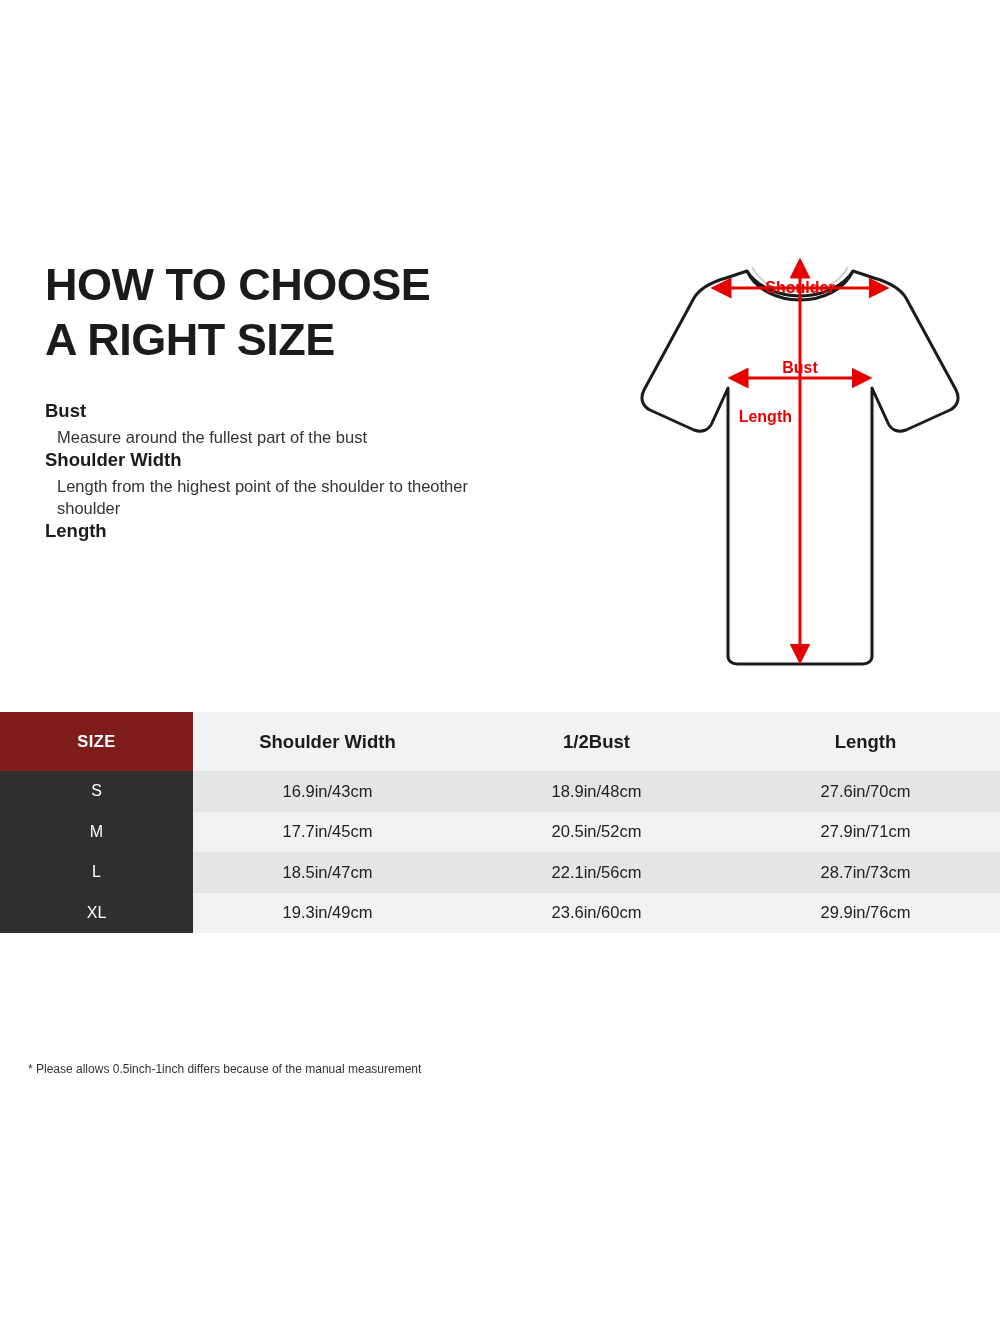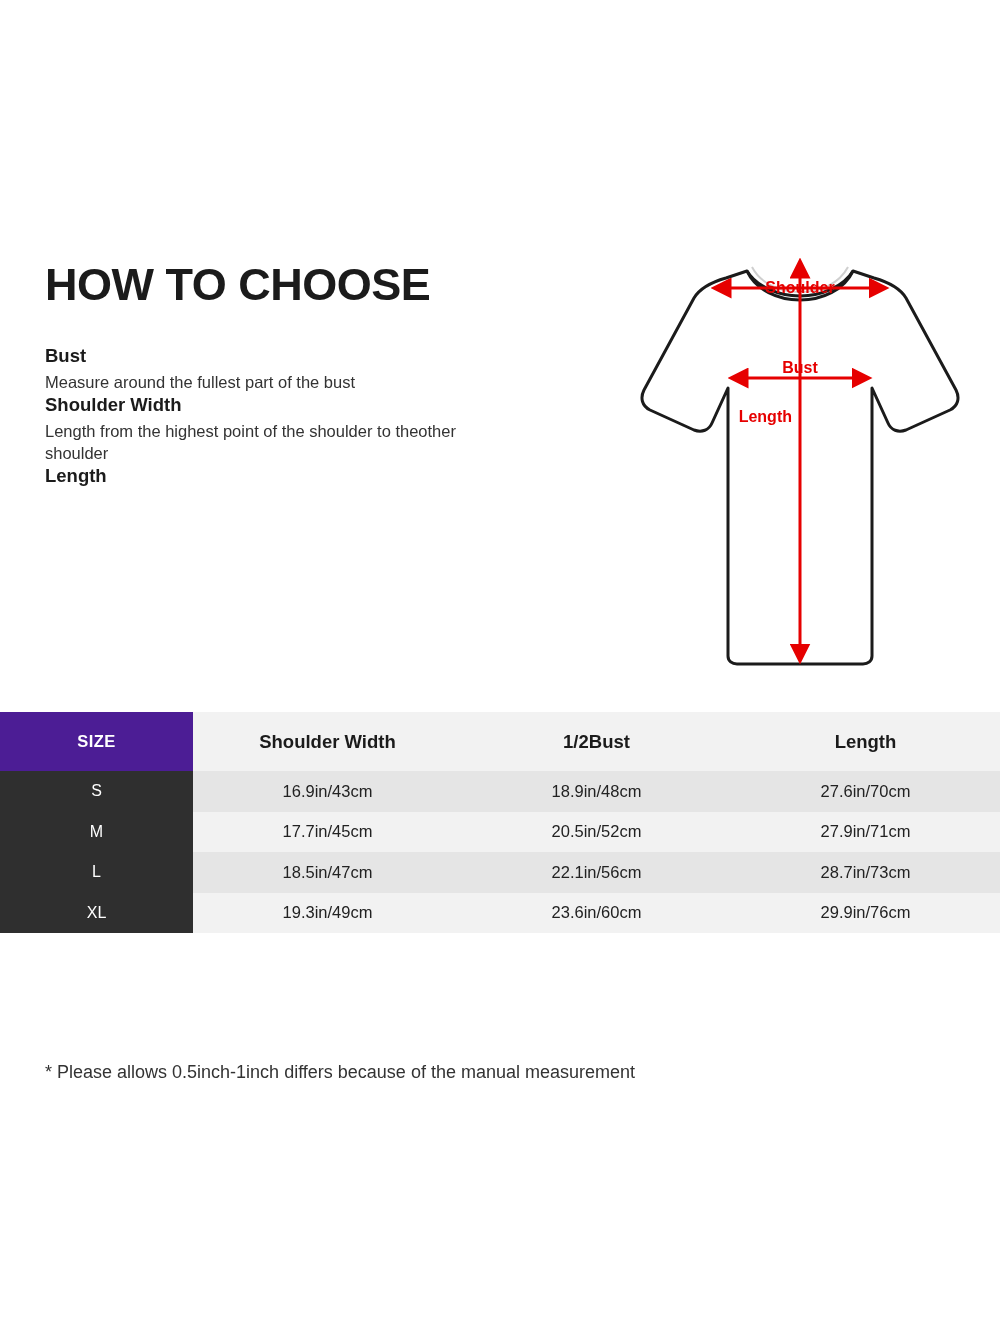--- a/index.html
+++ b/index.html
@@ -50,21 +50,21 @@
     font-weight: bold;
     color: #1b1b1b;
     margin: 0 0 4px 0;
   }
   .term-desc {
     font-size: 16.5px;
     line-height: 1.38;
     color: #333333;
     margin: 0 0 22px 0;
   }
-  .term-desc:last-child { margin-bottom: 0; }
+  .term-desc:last-child { margin-bottom: 0; margin-left: 12px; }
 
   .shirt-wrap {
     position: absolute;
     left: 500px;
     top: 240px;
     width: 490px;
     height: 450px;
   }
 
   
@@ -84,21 +84,21 @@
     font-size: 16.5px;
     text-align: center;
     vertical-align: middle;
   }
   .size-table thead th {
     height: 59px;
     font-size: 18.5px;
     font-weight: bold;
   }
   .size-table thead th.head-size {
-    background: #4c1d95;
+    background: #7f1d1d;
     color: #ffffff;
     font-size: 16.5px;
     letter-spacing: 0.5px;
   }
   .size-table thead th.head-data {
     background: #f2f2f2;
     color: #1b1b1b;
   }
   .size-table td.cell-size {
     background: #2f2f2f;
@@ -109,23 +109,23 @@
     background: #e5e5e5;
     color: #222222;
   }
   .size-table tbody tr:nth-child(even) td.cell-data {
     background: #f2f2f2;
   }
 
   
   .footnote {
     position: absolute;
-    left: 45px;
+    left: 28px;
     top: 1062px;
-    font-size: 18px;
+    font-size: 12px;
     color: #333333;
   }
 
   .red { fill: none; stroke: #e60000; stroke-width: 3; }
   .label-red {
     fill: #e60000;
     font-family: "Liberation Sans", sans-serif;
     font-size: 16px;
     font-weight: bold;
   }
@@ -133,20 +133,21 @@
 </head>
 <body>
 
 <div class="page">
 
   <div class="top-section">
 
     <div class="info-col">
       <h1 class="headline">
         <span class="headline-line">HOW TO CHOOSE</span>
+        <span class="headline-line">A RIGHT SIZE</span>
       </h1>
 
       <div>
         <div class="term">Bust</div>
         <div class="term-desc">Measure around the fullest part of the bust</div>
       </div>
 
       <div>
         <div class="term">Shoulder Width</div>
         <div class="term-desc">Length from the highest point of the shoulder to theother shoulder</div>

